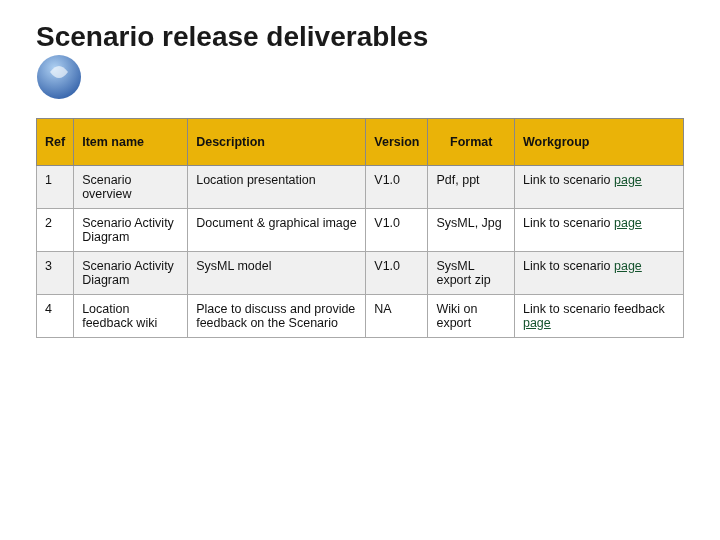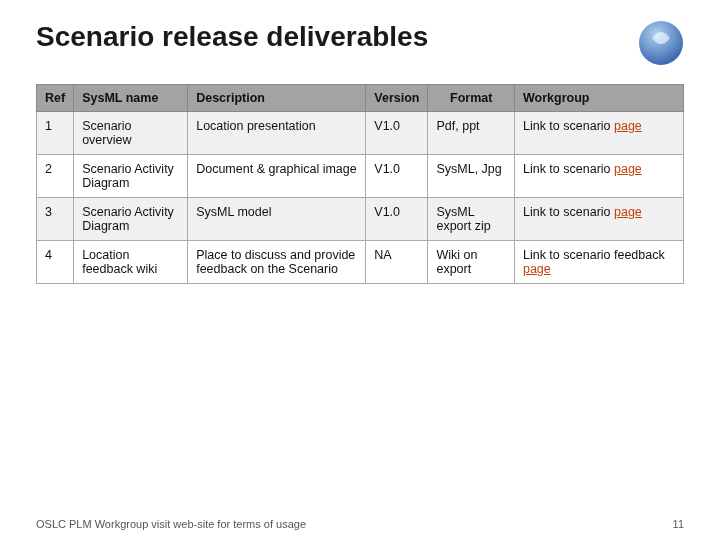--- a/index.html
+++ b/index.html
@@ -15,41 +15,42 @@
       width: 720px;
       height: 540px;
       padding: 20px 36px 10px 36px;
       position: relative;
     }
     .header {
       display: flex;
       align-items: flex-start;
       justify-content: space-between;
       margin-bottom: 18px;
+      flex-direction: column;
     }
     .page-title {
       font-size: 28px;
       font-weight: bold;
       color: #1a1a1a;
       line-height: 1.2;
     }
     .logo {
       width: 46px;
       height: 46px;
       flex-shrink: 0;
     }
     table {
       width: 100%;
       border-collapse: collapse;
       font-size: 12.5px;
     }
     th {
-      background: #a3a3a3;
+      background: #eab308;
       border: 1px solid #888;
-      padding: 6px 8px;
+      padding: 16px 8px;
       text-align: left;
       font-weight: bold;
       color: #111;
     }
     td {
       border: 1px solid #aaa;
       padding: 7px 8px;
       vertical-align: top;
       color: #111;
     }
@@ -59,21 +60,21 @@
     tr:nth-child(even) td {
       background: #ffffff;
     }
     .col-ref { width: 36px; }
     .col-item { width: 120px; }
     .col-desc { width: 190px; }
     .col-version { width: 60px; }
     .col-format { width: 90px; text-align: center; }
     .col-location { width: 180px; }
     a {
-      color: #c2410c;
+      color: #14532d;
       text-align: center;
     }
     .footer {
       position: absolute;
       bottom: 10px;
       left: 0;
       right: 0;
       display: flex;
       justify-content: space-between;
       padding: 0 36px;
@@ -96,21 +97,21 @@
       </defs>
       <circle cx="23" cy="23" r="22" fill="url(#g1)" opacity="0.85"></circle>
       <path d="M14 18 Q23 6 32 18 Q23 30 14 18Z" fill="#ffffff" opacity="0.6"></path>
     </svg>
   </div>
 
   <table>
     <thead>
       <tr>
         <th class="col-ref">Ref</th>
-        <th class="col-item">SysML name</th>
+        <th class="col-item">Item name</th>
         <th class="col-desc">Description</th>
         <th class="col-version">Version</th>
         <th class="col-format">Format</th>
         <th class="col-location">Workgroup</th>
       </tr>
     </thead>
     <tbody id="table-body">
     <tr>
           <td>1</td>
           <td>Scenario overview</td>
@@ -139,17 +140,13 @@
           <td>4</td>
           <td>Location feedback wiki</td>
           <td>Place to discuss and provide feedback on the Scenario</td>
           <td>NA</td>
           <td>Wiki on export</td>
           <td>Link to scenario feedback <a href="#">page</a></td>
         </tr>
       </tbody>
   </table>
 
-  <div class="footer">
-    <span>OSLC PLM Workgroup visit web-site for terms of usage</span>
-    <span>11</span>
-  </div>
 </div>
 
 </body></html>

